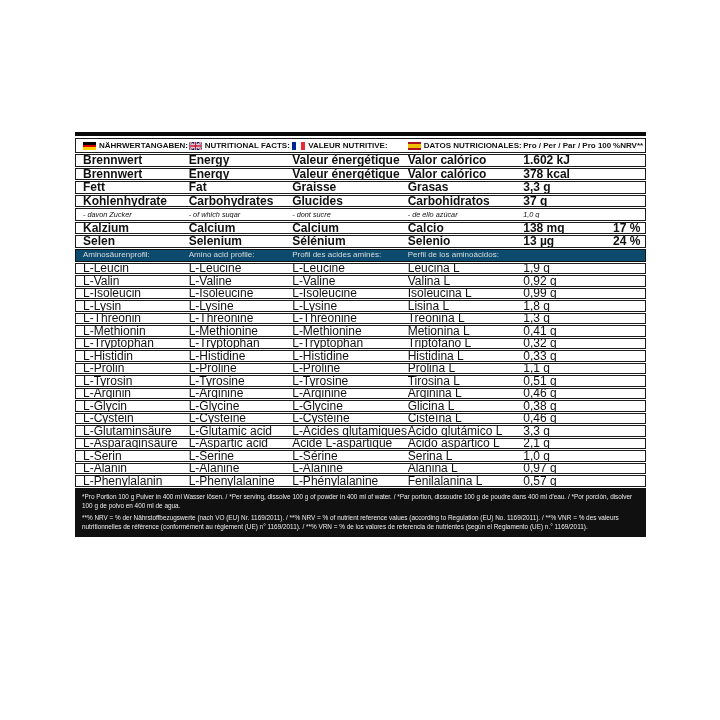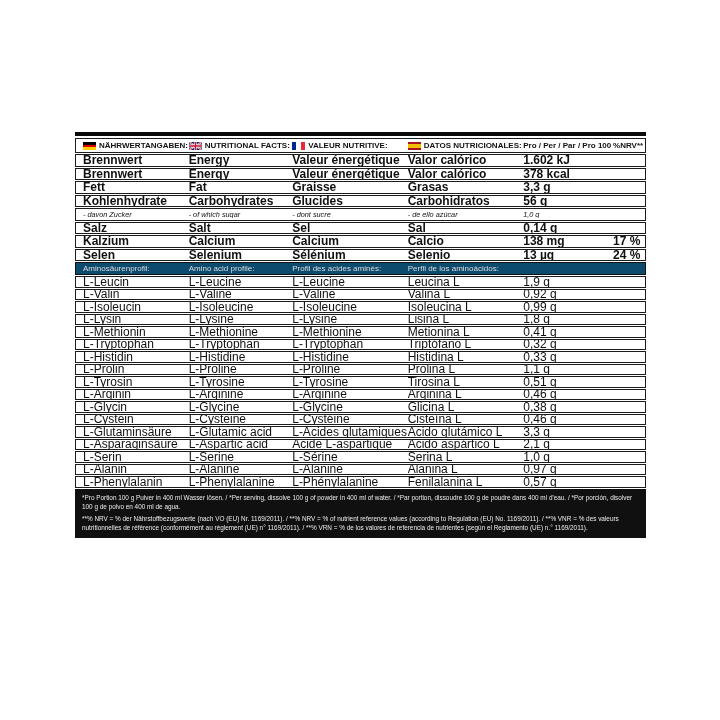--- a/index.html
+++ b/index.html
@@ -137,37 +137,29 @@
     <div class="cell">Graisse</div>
     <div class="cell">Grasas</div>
     <div class="cell c-val">3,3 g</div>
     <div class="cell c-nrv"></div>
   </div>
         <div class="row">
     <div class="cell c-de">Kohlenhydrate</div>
     <div class="cell">Carbohydrates</div>
     <div class="cell">Glucides</div>
     <div class="cell">Carbohidratos</div>
-    <div class="cell c-val">56 g</div>
+    <div class="cell c-val">37 g</div>
     <div class="cell c-nrv"></div>
   </div>
         <div class="row sub">
     <div class="cell c-de">- davon Zucker</div>
     <div class="cell">- of which sugar</div>
     <div class="cell">- dont sucre</div>
     <div class="cell">- de ello azúcar</div>
     <div class="cell c-val">1,0 g</div>
-    <div class="cell c-nrv"></div>
-  </div>
-        <div class="row">
-    <div class="cell c-de">Salz</div>
-    <div class="cell">Salt</div>
-    <div class="cell">Sel</div>
-    <div class="cell">Sal</div>
-    <div class="cell c-val">0,14 g</div>
     <div class="cell c-nrv"></div>
   </div>
         <div class="row">
     <div class="cell c-de">Kalzium</div>
     <div class="cell">Calcium</div>
     <div class="cell">Calcium</div>
     <div class="cell">Calcio</div>
     <div class="cell c-val">138 mg</div>
     <div class="cell c-nrv">17 %</div>
   </div>
@@ -217,20 +209,28 @@
   </div>
         <div class="row">
     <div class="cell c-de">L-Lysin</div>
     <div class="cell">L-Lysine</div>
     <div class="cell">L-Lysine</div>
     <div class="cell">Lisina L</div>
     <div class="cell c-val">1,8 g</div>
     <div class="cell c-nrv"></div>
   </div>
         <div class="row">
+    <div class="cell c-de">L-Threonin</div>
+    <div class="cell">L-Threonine</div>
+    <div class="cell">L-Thréonine</div>
+    <div class="cell">Treonina L</div>
+    <div class="cell c-val">1,3 g</div>
+    <div class="cell c-nrv"></div>
+  </div>
+        <div class="row">
     <div class="cell c-de">L-Methionin</div>
     <div class="cell">L-Methionine</div>
     <div class="cell">L-Methionine</div>
     <div class="cell">Metionina L</div>
     <div class="cell c-val">0,41 g</div>
     <div class="cell c-nrv"></div>
   </div>
         <div class="row">
     <div class="cell c-de">L-Tryptophan</div>
     <div class="cell">L-Tryptophan</div>

